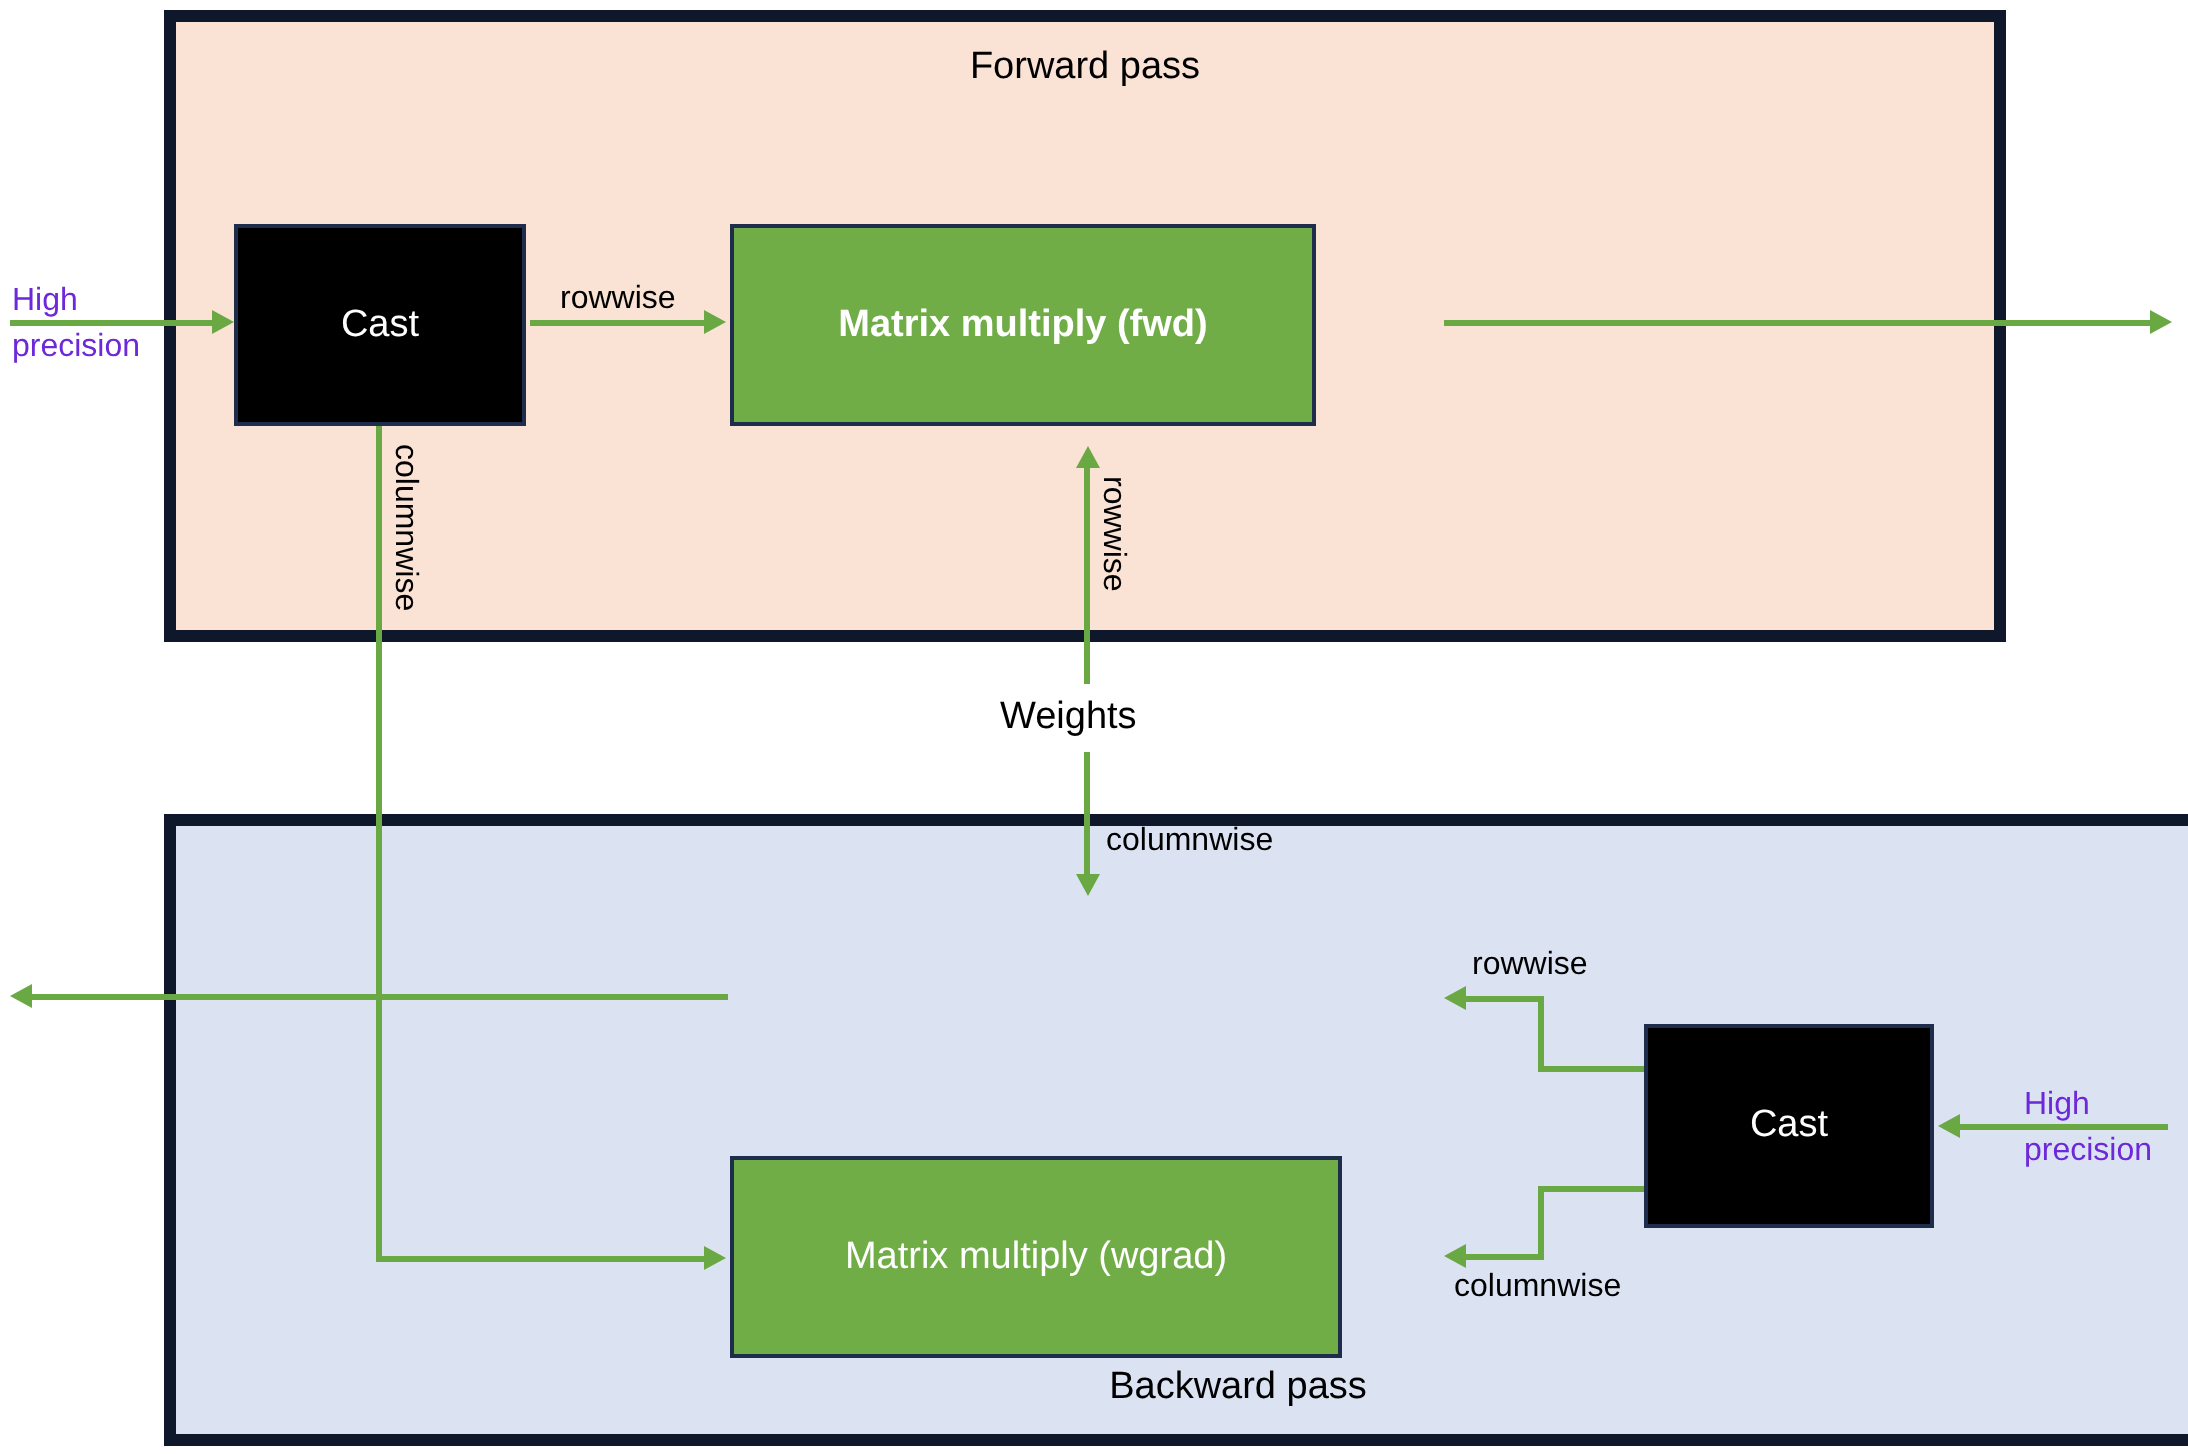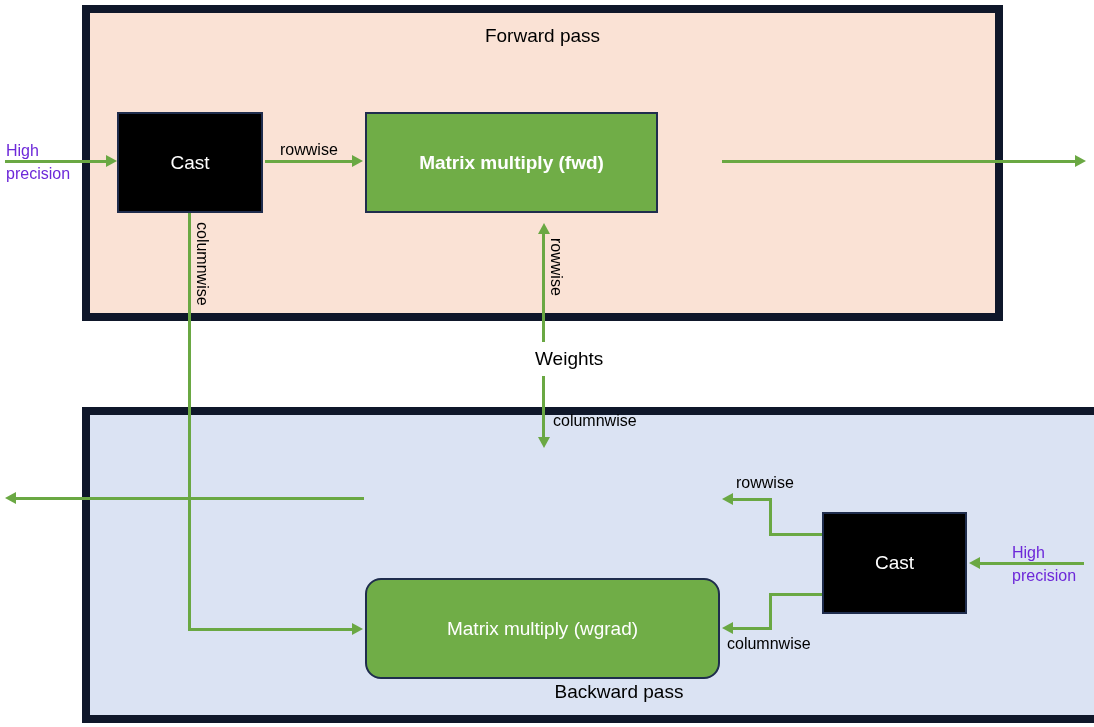--- a/index.html
+++ b/index.html
@@ -12,21 +12,21 @@
   }
   #canvas {
     position: relative;
     width: 1094px;
     height: 727px;
     background: #ffffff;
     overflow: hidden;
   }
   .panel {
     position: absolute;
-    border: 8px solid #0f172a;
+    border: 6px solid #0f172a;
     box-sizing: border-box;
   }
   #forward-panel {
     left: 82px;
     top: 5px;
     width: 921px;
     height: 316px;
     background: #fae2d5;
   }
   #backward-panel {
@@ -59,21 +59,21 @@
     font-size: 19px;
     text-align: center;
   }
   .node.blue { background: #000000; }
   .node.green { background: #70ad47; }
 
   
   #cast-fwd      { left: 117px; top: 112px; width: 146px; height: 101px; }
   #matmul-fwd    { left: 365px; top: 112px; width: 293px; height: 101px; font-weight: bold; }
   #matmul-dgrad  { left: 365px; top: 449px; width: 355px; height: 100px; }
-  #matmul-wgrad  { left: 365px; top: 578px; width: 355px; height: 101px; border-radius: 16px; }
+  #matmul-wgrad  { left: 365px; top: 578px; width: 306px; height: 101px; }
   #cast-bwd      { left: 822px; top: 512px; width: 145px; height: 102px; }
 
   
   .hline, .vline {
     position: absolute;
     background: #6aa843;
   }
   .hline { height: 3px; }
   .vline { width: 3px; }
 
@@ -202,21 +202,21 @@
     <div>High</div>
     <div>precision</div>
   </div>
 
   <div class="edge-label" style="left:280px; top:140px;">rowwise</div>
 
   <div class="edge-label vert" style="left:212px; top:222px;">columnwise</div>
 
   <div class="edge-label vert" style="left:566px; top:238px;">rowwise</div>
 
-  <div class="mid-label" style="left:500px; top:348px;margin-left:35px;">Weights</div>
+  <div class="mid-label" style="left:500px; top:348px;">Weights</div>
 
   <div class="edge-label" style="left:553px; top:411px;">columnwise</div>
 
   <div class="edge-label" style="left:736px; top:473px;">rowwise</div>
 
   <div class="edge-label" style="left:727px; top:634px;">columnwise</div>
 
 </div>
 
 </body></html>

